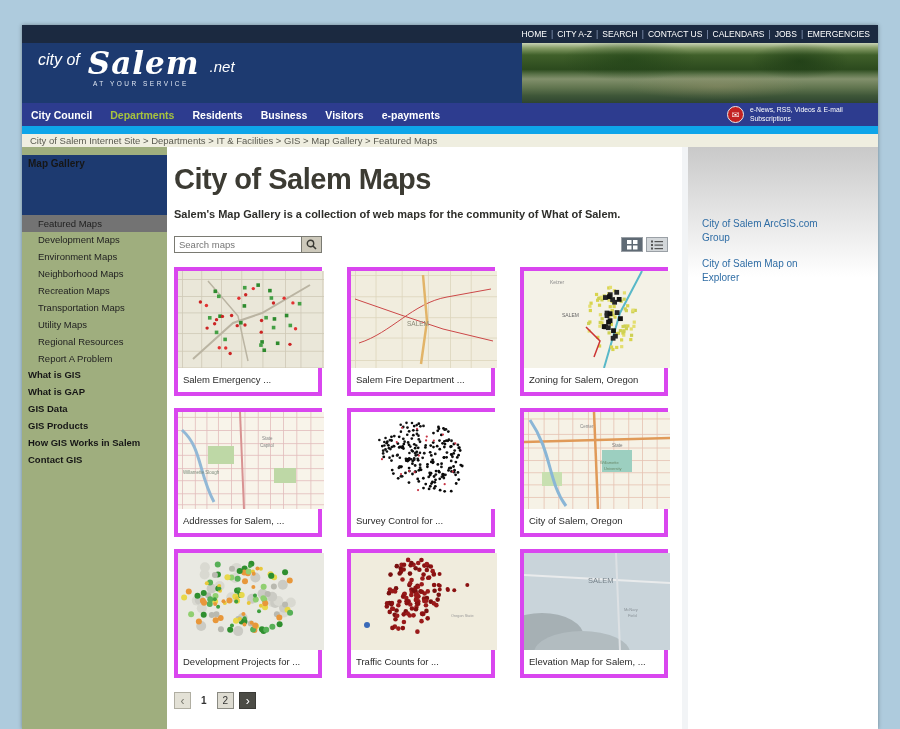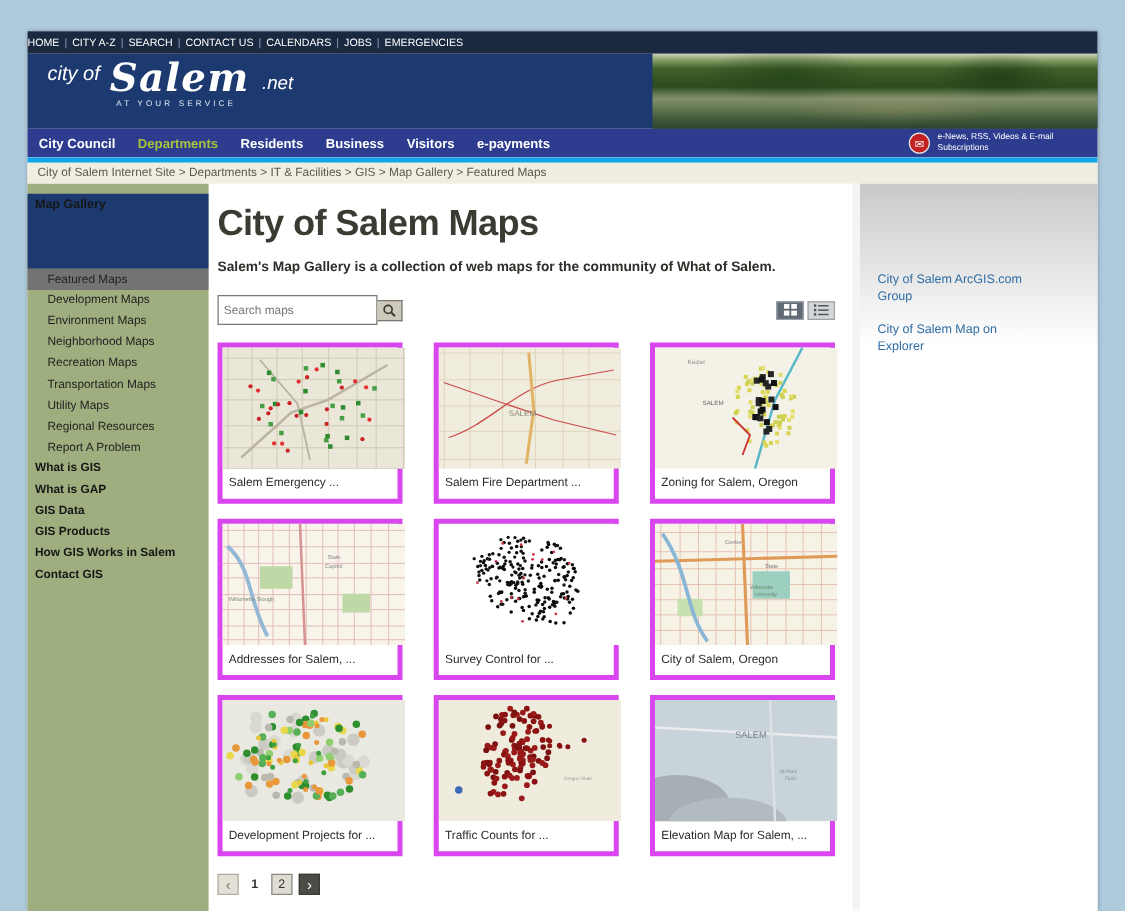--- a/index.html
+++ b/index.html
@@ -1,21 +1,21 @@
 <!DOCTYPE html>
 <html><head>
 <meta charset="utf-8">
 <style>
   *{margin:0;padding:0;box-sizing:border-box}
   html,body{width:900px;height:729px;overflow:hidden}
   body{background:#aecbdd;font-family:"Liberation Sans",sans-serif;position:relative}
   .page{position:absolute;left:22px;top:25px;width:856px;height:704px;display:flex;flex-direction:column;box-shadow:0 0 4px rgba(0,0,0,.35);background:#fff}
 
   
-  .topbar{height:18px;background:#1b2940;display:flex;align-items:center;padding-right:8px;flex-shrink:0}
+  .topbar{height:18px;background:#1b2940;display:flex;justify-content:flex-end;align-items:center;padding-right:8px;flex-shrink:0}
   .topbar a{color:#fff;font-size:8.5px;text-decoration:none;cursor:pointer}
   .topbar .sep{color:#8fa0c0;margin:0 4px;font-size:8.5px}
 
   
   .header{height:60px;display:flex;background:#1d3a70;flex-shrink:0}
   .logo-area{width:500px;padding:5px 0 0 16px;color:#fff;cursor:pointer}
   .logo-line{white-space:nowrap;line-height:1}
   .logo-small{font-size:16px;font-style:italic;margin-right:8px;vertical-align:9px}
   .logo-script{font-family:"DejaVu Serif",serif;font-style:italic;font-weight:bold;font-size:31px;letter-spacing:1px}
   .logo-net{font-size:15px;font-style:italic;margin-left:10px;vertical-align:2px}
@@ -28,37 +28,37 @@
 
   
   .mainnav{height:23px;background:#2d3c8f;display:flex;align-items:center;padding-left:0;flex-shrink:0}
   .nav-item{font-size:10.5px;font-weight:bold;color:#fff;padding:0 9px;cursor:pointer;white-space:nowrap}
   .nav-item.active{color:#a6c23e}
   .subs{margin-left:auto;display:flex;align-items:center;gap:6px;padding-right:8px;cursor:pointer}
   .env{width:17px;height:17px;border-radius:50%;background:#c32222;color:#fff;font-size:9px;display:flex;align-items:center;justify-content:center;border:1px solid #e8e8e8;flex-shrink:0}
   .subs-text{font-size:6.8px;color:#fff;width:120px;line-height:1.25}
 
   
-  .breadcrumb{height:21px;background:#efeee0;font-size:9.5px;color:#5a5a50;display:flex;align-items:center;padding-left:8px;flex-shrink:0;border-top:4px solid #0ea5e9;cursor:pointer}
+  .breadcrumb{height:21px;background:#efeee0;font-size:9.5px;color:#5a5a50;display:flex;align-items:center;padding-left:8px;flex-shrink:0;border-top:8px solid #0ea5e9;cursor:pointer}
 
   
   .bodyrow{flex:1;display:flex;min-height:0}
   .sidenav{width:145px;background:#9fae7e;padding-top:8px;flex-shrink:0}
   .sn-item{font-size:9.5px;color:#222;padding:2.5px 4px 2.5px 16px;cursor:pointer;line-height:1.25}
   .sn-item.header{font-weight:bold;font-size:10px;padding-left:6px;color:#161616}
   .sn-item.bold{font-weight:bold;padding-left:6px;color:#161616}
   .sn-item.gap{}
   .sn-item.selected{background:#737373}
 
   
   .main{flex:1;background:#fff;padding:10px 8px 0 7px;min-width:0}
   .page-title{font-size:29px;font-weight:bold;color:#3c3b33;letter-spacing:-0.5px;margin:6px 0 12px 0}
   .intro{font-size:11px;font-weight:bold;color:#2e2e2a;margin-bottom:16px}
   .search-row{display:flex;align-items:center;margin-bottom:14px;width:494px}
-  .search-input{width:128px;height:24px;border:1px solid #7a7a72;font-size:9.5px;padding:0 4px;background:#fff;font-family:"Liberation Sans",sans-serif;color:#444}
+  .search-input{width:128px;height:17px;border:1px solid #7a7a72;font-size:9.5px;padding:0 4px;background:#fff;font-family:"Liberation Sans",sans-serif;color:#444}
   .search-btn{width:20px;height:17px;background:#cdc9bb;border:1px solid #7a7a72;border-left:none;cursor:pointer;display:flex;align-items:center;justify-content:center;padding:0}
   .view-toggles{margin-left:auto;display:flex;gap:3px}
   .vt{width:22px;height:15px;border:1px solid #9aa0a6;display:flex;align-items:center;justify-content:center;cursor:pointer;padding:0;gap:1px}
   .vt.active{background:#5f6a74}
   .vt.inactive{background:#d3d7da}
 
   .cards{display:grid;grid-template-columns:repeat(3,148px);gap:12px 25px}
   .card{border:4px solid #d946ef;background:#fff;cursor:pointer}
   .thumb{display:block;width:146px;height:97px}
   .card-label{font-size:9.5px;color:#2a2a2a;padding:6px 5px 7px 5px}

